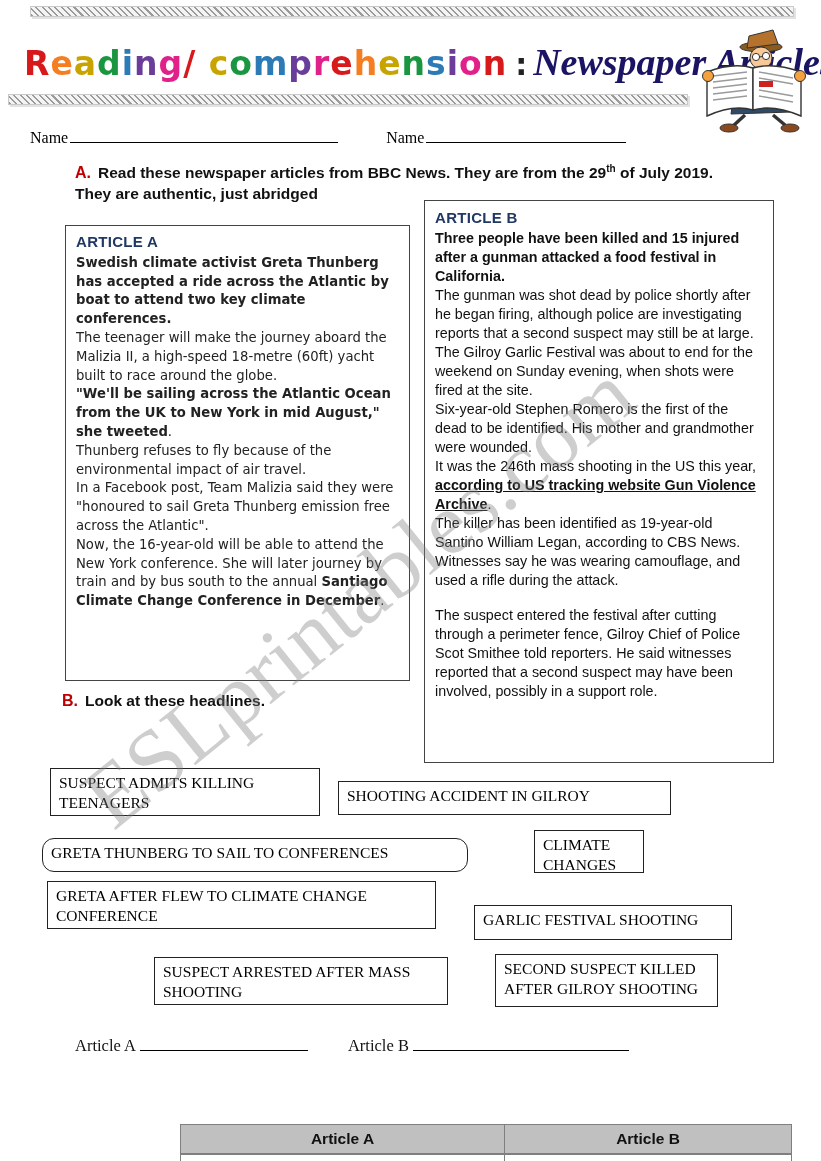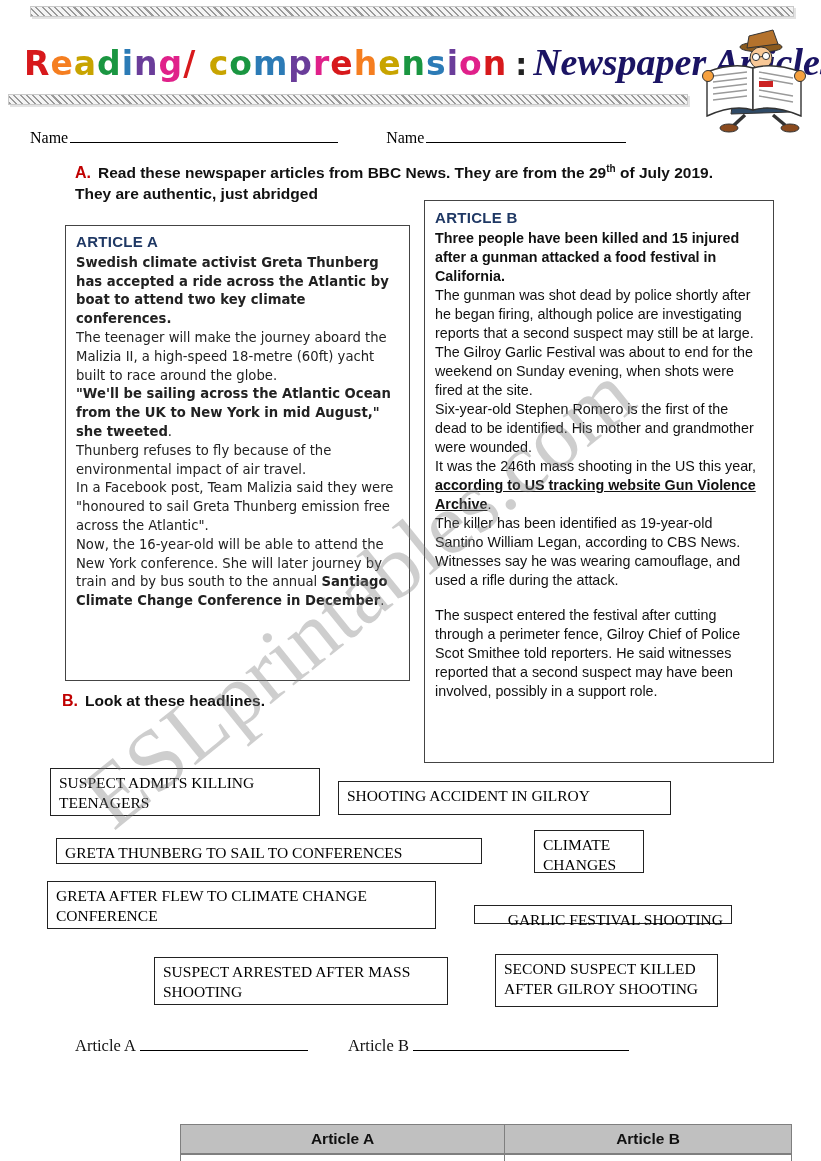--- a/index.html
+++ b/index.html
@@ -44,24 +44,24 @@
   .article-p{margin:0;}
   .article-p.spacer{margin-top:16px;}
   .article-p .b{font-weight:bold;}
   .article-p .u{text-decoration:underline;}
 
   
   .hbox{position:absolute;border:1.3px solid #222;background:#fff;box-sizing:border-box;
         font-family:"Liberation Serif",serif;font-size:15.5px;line-height:20px;padding:4px 8px;color:#000;}
   .h1{left:50px;top:768px;width:270px;height:48px;}
   .h2{left:338px;top:781px;width:333px;height:34px;}
-  .h3{left:56px;top:838px;width:426px;height:26px;}
+  .h3{left:42px;top:838px;width:426px;height:34px;border-radius:12px;}
   .h4{left:534px;top:830px;width:110px;height:43px;}
   .h5{left:47px;top:881px;width:389px;height:48px;}
-  .h6{left:474px;top:905px;width:258px;height:19px;text-align:right;}
+  .h6{left:474px;top:905px;width:258px;height:35px;}
   .h7{left:154px;top:957px;width:294px;height:48px;}
   .h8{left:495px;top:954px;width:223px;height:53px;}
 
   
   .ansrow{position:absolute;left:75px;top:1036px;width:720px;font-family:"Liberation Serif",serif;font-size:16.5px;}
   .aline{width:168px;margin:0 4px;}
   .blabel{margin-left:36px;}
   .bline{width:216px;margin-left:4px;}
 
   

